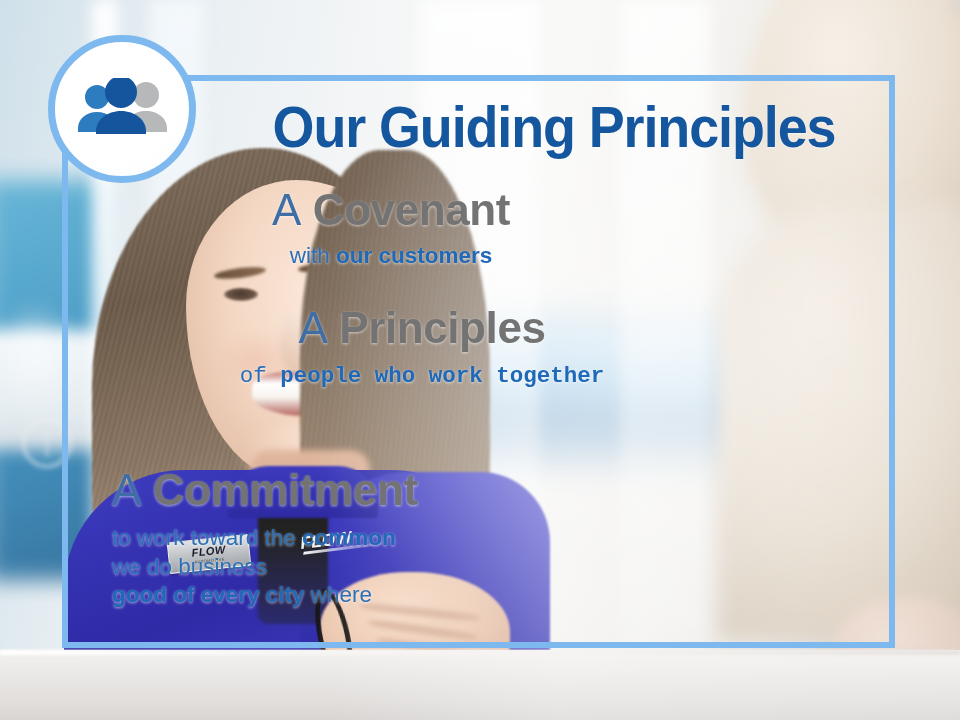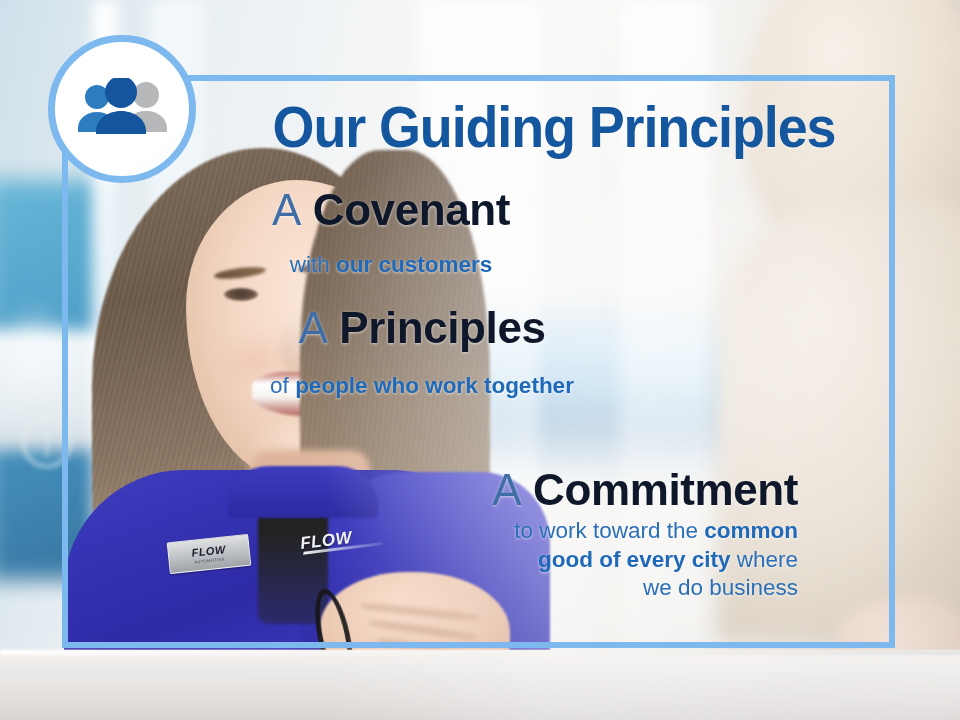--- a/index.html
+++ b/index.html
@@ -286,35 +286,35 @@
     text-shadow:0 1px 2px rgba(255,255,255,.55);
   }
 
   .principle{position:absolute;width:100%;}
   .p-head{
     font-size:44px;line-height:1.02;letter-spacing:-.4px;
     white-space:nowrap;
     text-shadow:0 1px 3px rgba(255,255,255,.6);
   }
   .p-head .art{font-weight:300;color:#3f6ea6;}
-  .p-head .word{font-weight:bold;color:#0f172a;margin-top:22px;}
+  .p-head .word{font-weight:bold;color:#737373;margin-top:22px;}
   .p-sub{
     font-size:22.5px;line-height:1.28;color:#2b6fb8;
     font-weight:400;
     text-shadow:0 1px 3px rgba(255,255,255,.65);
   }
   .p-sub b{font-weight:bold;color:#1f69b8;}
 
   
   #p1{left:0;top:113px;text-align:center;padding-right:78px;box-sizing:border-box;}
-  #p1 .p-sub{margin-top:18px;}
+  #p1 .p-sub{margin-top:9px;}
   #p2{left:0;top:231px;text-align:center;padding-right:16px;box-sizing:border-box;}
-  #p2 .p-sub{margin-top:21px;}
-  #p3{left:0;top:393px;text-align:right;padding-left:34px;box-sizing:border-box;}
-  #p3 .p-sub{margin-top:4px;}
+  #p2 .p-sub{margin-top:11px;font-family:Liberation Mono, monospace;}
+  #p3{left:16px;top:393px;text-align:left;padding-left:34px;box-sizing:border-box;}
+  #p3 .p-sub{margin-top:11px;}
 </style>
 </head>
 <body>
 
 <div class="stage">
 
   <div class="photo">
     <div class="bg-base"></div>
     <div class="bg-poster"></div>
     <div class="bg-poster-glow"></div>
@@ -409,19 +409,19 @@
         </div>
     </div>
 
     <div class="principle" id="p3">
       <div class="p-head">
         <span class="art">A</span>
         <span class="word">Commitment</span>
       </div>
       <div class="p-sub">
           <div><span>to work toward the </span><b>common</b></div>
+          <div><span>we do business</span></div>
           <div><b>good of every city</b><span> where</span></div>
-          <div><span>we do business</span></div>
         </div>
     </div>
 
   </div>
 </div>
 
 </body></html>

